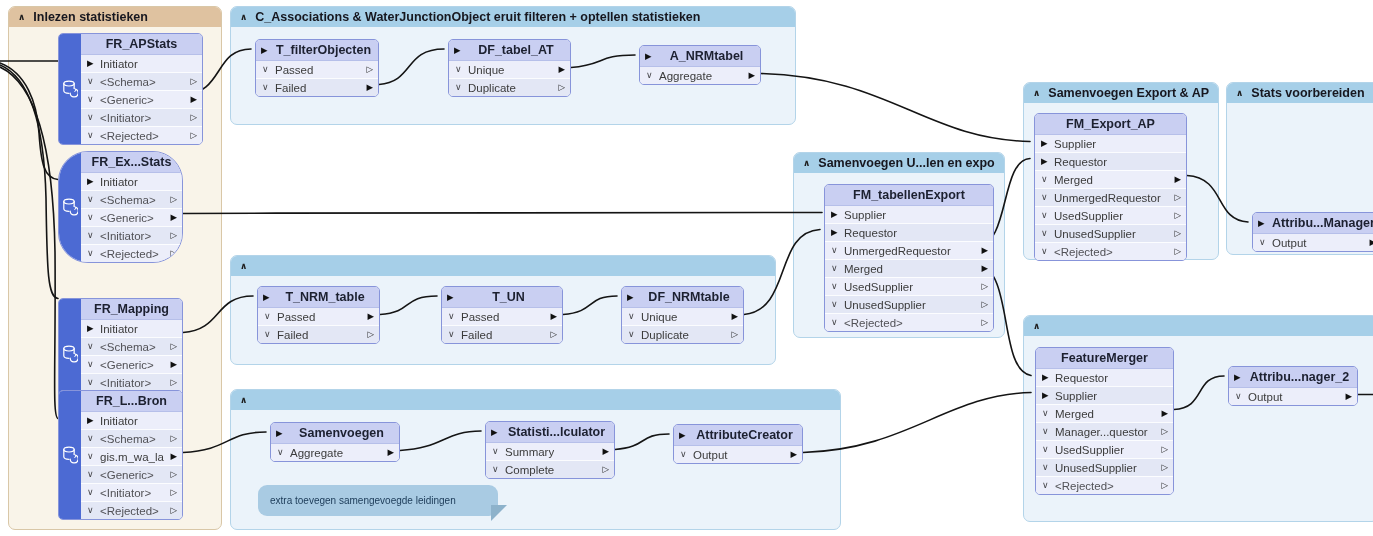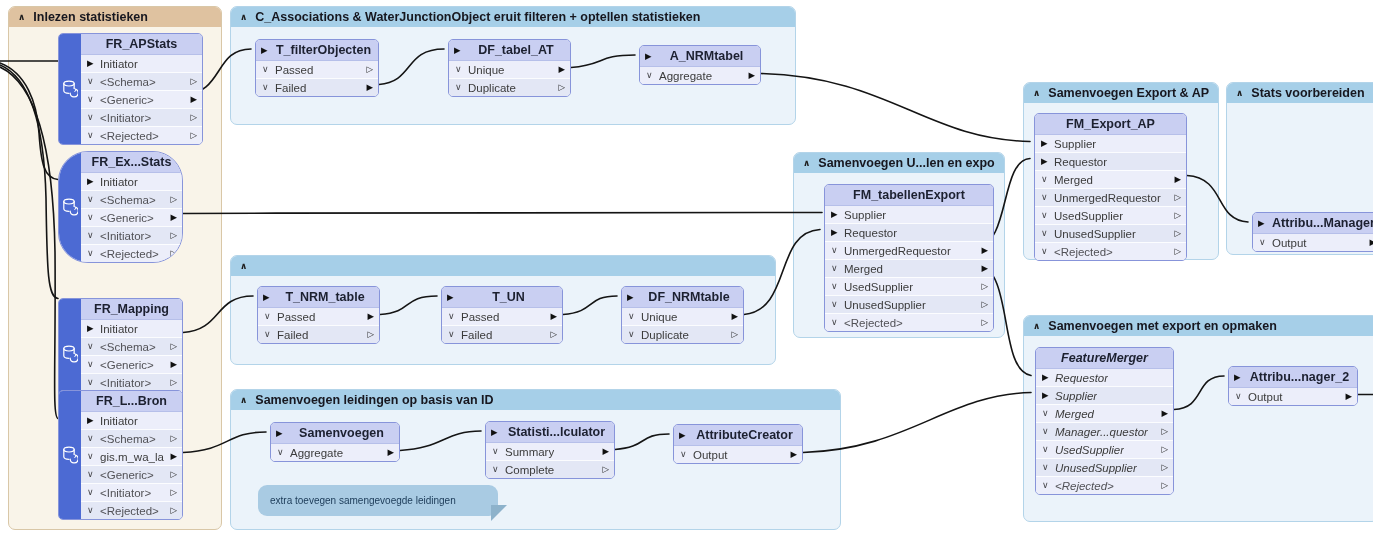--- a/index.html
+++ b/index.html
@@ -64,21 +64,20 @@
       </div>
     </div>
     <div class="panel blue" style="left: 230px; top: 255px; width: 546px; height: 110px;">
       <div class="panel-header">
         <span class="caret">∧</span>
       </div>
     </div>
     <div class="panel blue" style="left: 230px; top: 389px; width: 611px; height: 141px;">
       <div class="panel-header">
         <span class="caret">∧</span>
-        <span class="panel-title">Samenvoegen leidingen op basis van ID</span>
       </div>
     </div>
     <div class="panel blue" style="left: 793px; top: 152px; width: 212px; height: 186px;">
       <div class="panel-header">
         <span class="caret">∧</span>
         <span class="panel-title">Samenvoegen U...len en export</span>
       </div>
     </div>
     <div class="panel blue" style="left: 1023px; top: 82px; width: 196px; height: 178px;">
       <div class="panel-header">
@@ -88,21 +87,20 @@
     </div>
     <div class="panel blue" style="left: 1226px; top: 82px; width: 155px; height: 173px;">
       <div class="panel-header">
         <span class="caret">∧</span>
         <span class="panel-title">Stats voorbereiden</span>
       </div>
     </div>
     <div class="panel blue" style="left: 1023px; top: 315px; width: 356px; height: 207px;">
       <div class="panel-header">
         <span class="caret">∧</span>
-        <span class="panel-title">Samenvoegen met export en opmaken</span>
       </div>
     </div>
     <svg width="1373" height="536" id="wires">
       <path d="M0 61 L58 61" class="wire"></path>
       <path d="M0 63 C26 73 37 102 39 133 C41 163 44 178 58 179.5" class="wire"></path>
       <path d="M0 65 C28 77 44 118 46 198 C47 274 48 297 58 298.5" class="wire"></path>
       <path d="M0 67 C30 81 53 132 55 252 C56 362 52 417 58 418.5" class="wire"></path>
       <path d="M183 95.5 C224 93 214 49 251 49" class="wire"></path>
       <path d="M183 213.5 C400 212.5 620 212.5 822 212.5" class="wire"></path>
       <path d="M183 332.5 C222 330 214 296 253 296" class="wire"></path>
@@ -520,21 +518,21 @@
           <span class="glyph in">▶</span>
           <span class="node-name">Attribu...Manager</span>
         </div>
         <div class="row row-a">
           <span class="glyph chev">∨</span>
           <span class="row-label">Output</span>
           <span class="glyph out">▶</span>
         </div>
       </div>
     </div>
-    <div class="node" style="left: 1035px; top: 347px; width: 139px; font-style: italic;">
+    <div class="node" style="left: 1035px; top: 347px; width: 139px;">
       <div class="node-main">
         <div class="node-header">
           <span class="node-name">FeatureMerger</span>
         </div>
         <div class="row row-a">
           <span class="glyph in">▶</span>
           <span class="row-label">Requestor</span>
         </div>
         <div class="row row-b">
           <span class="glyph in">▶</span>

